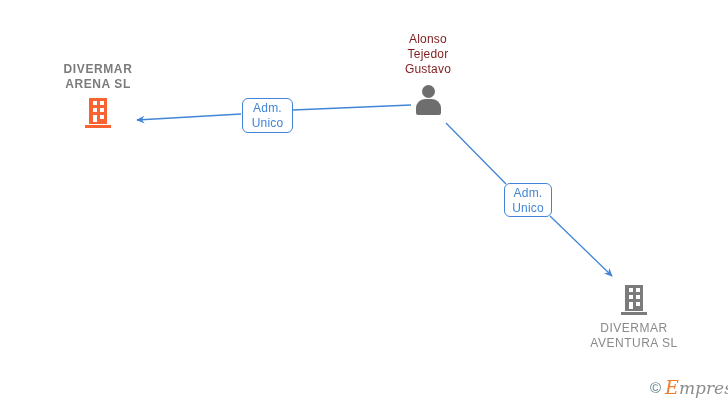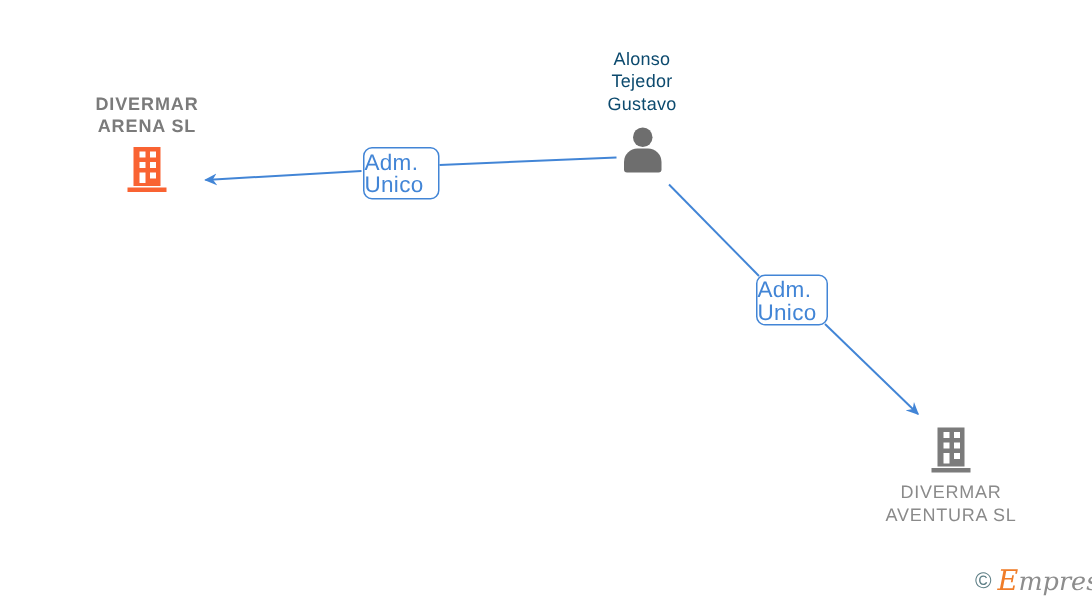--- a/index.html
+++ b/index.html
@@ -42,21 +42,21 @@
     color: #7b7b7b;
     letter-spacing: 0.6px;
   }
   .node-label.company.gray-co {
     font-weight: normal;
     color: #8a8a8a;
     letter-spacing: 0.5px;
   }
   .node-label.person {
     font-weight: normal;
-    color: #0c4a6e;
+    color: #7f1d1d;
   }
 
   
   .bldg {
     position: relative;
     width: 26px;
     height: 30px;
     margin: 0 auto;
   }
   .bldg .body {
@@ -118,23 +118,23 @@
   }
 
   
   .chip {
     position: absolute;
     box-sizing: border-box;
     border: 1px solid #4285d6;
     border-radius: 6px;
     background: #ffffff;
     color: #4285d6;
-    font-size: 15px;
+    font-size: 12px;
     line-height: 15px;
-    text-align: left;
+    text-align: center;
     padding: 2px 0 0 0;
     white-space: pre-line;
     letter-spacing: 0.2px;
   }
 
   
   .watermark {
     position: absolute;
     display: flex;
     align-items: center;

